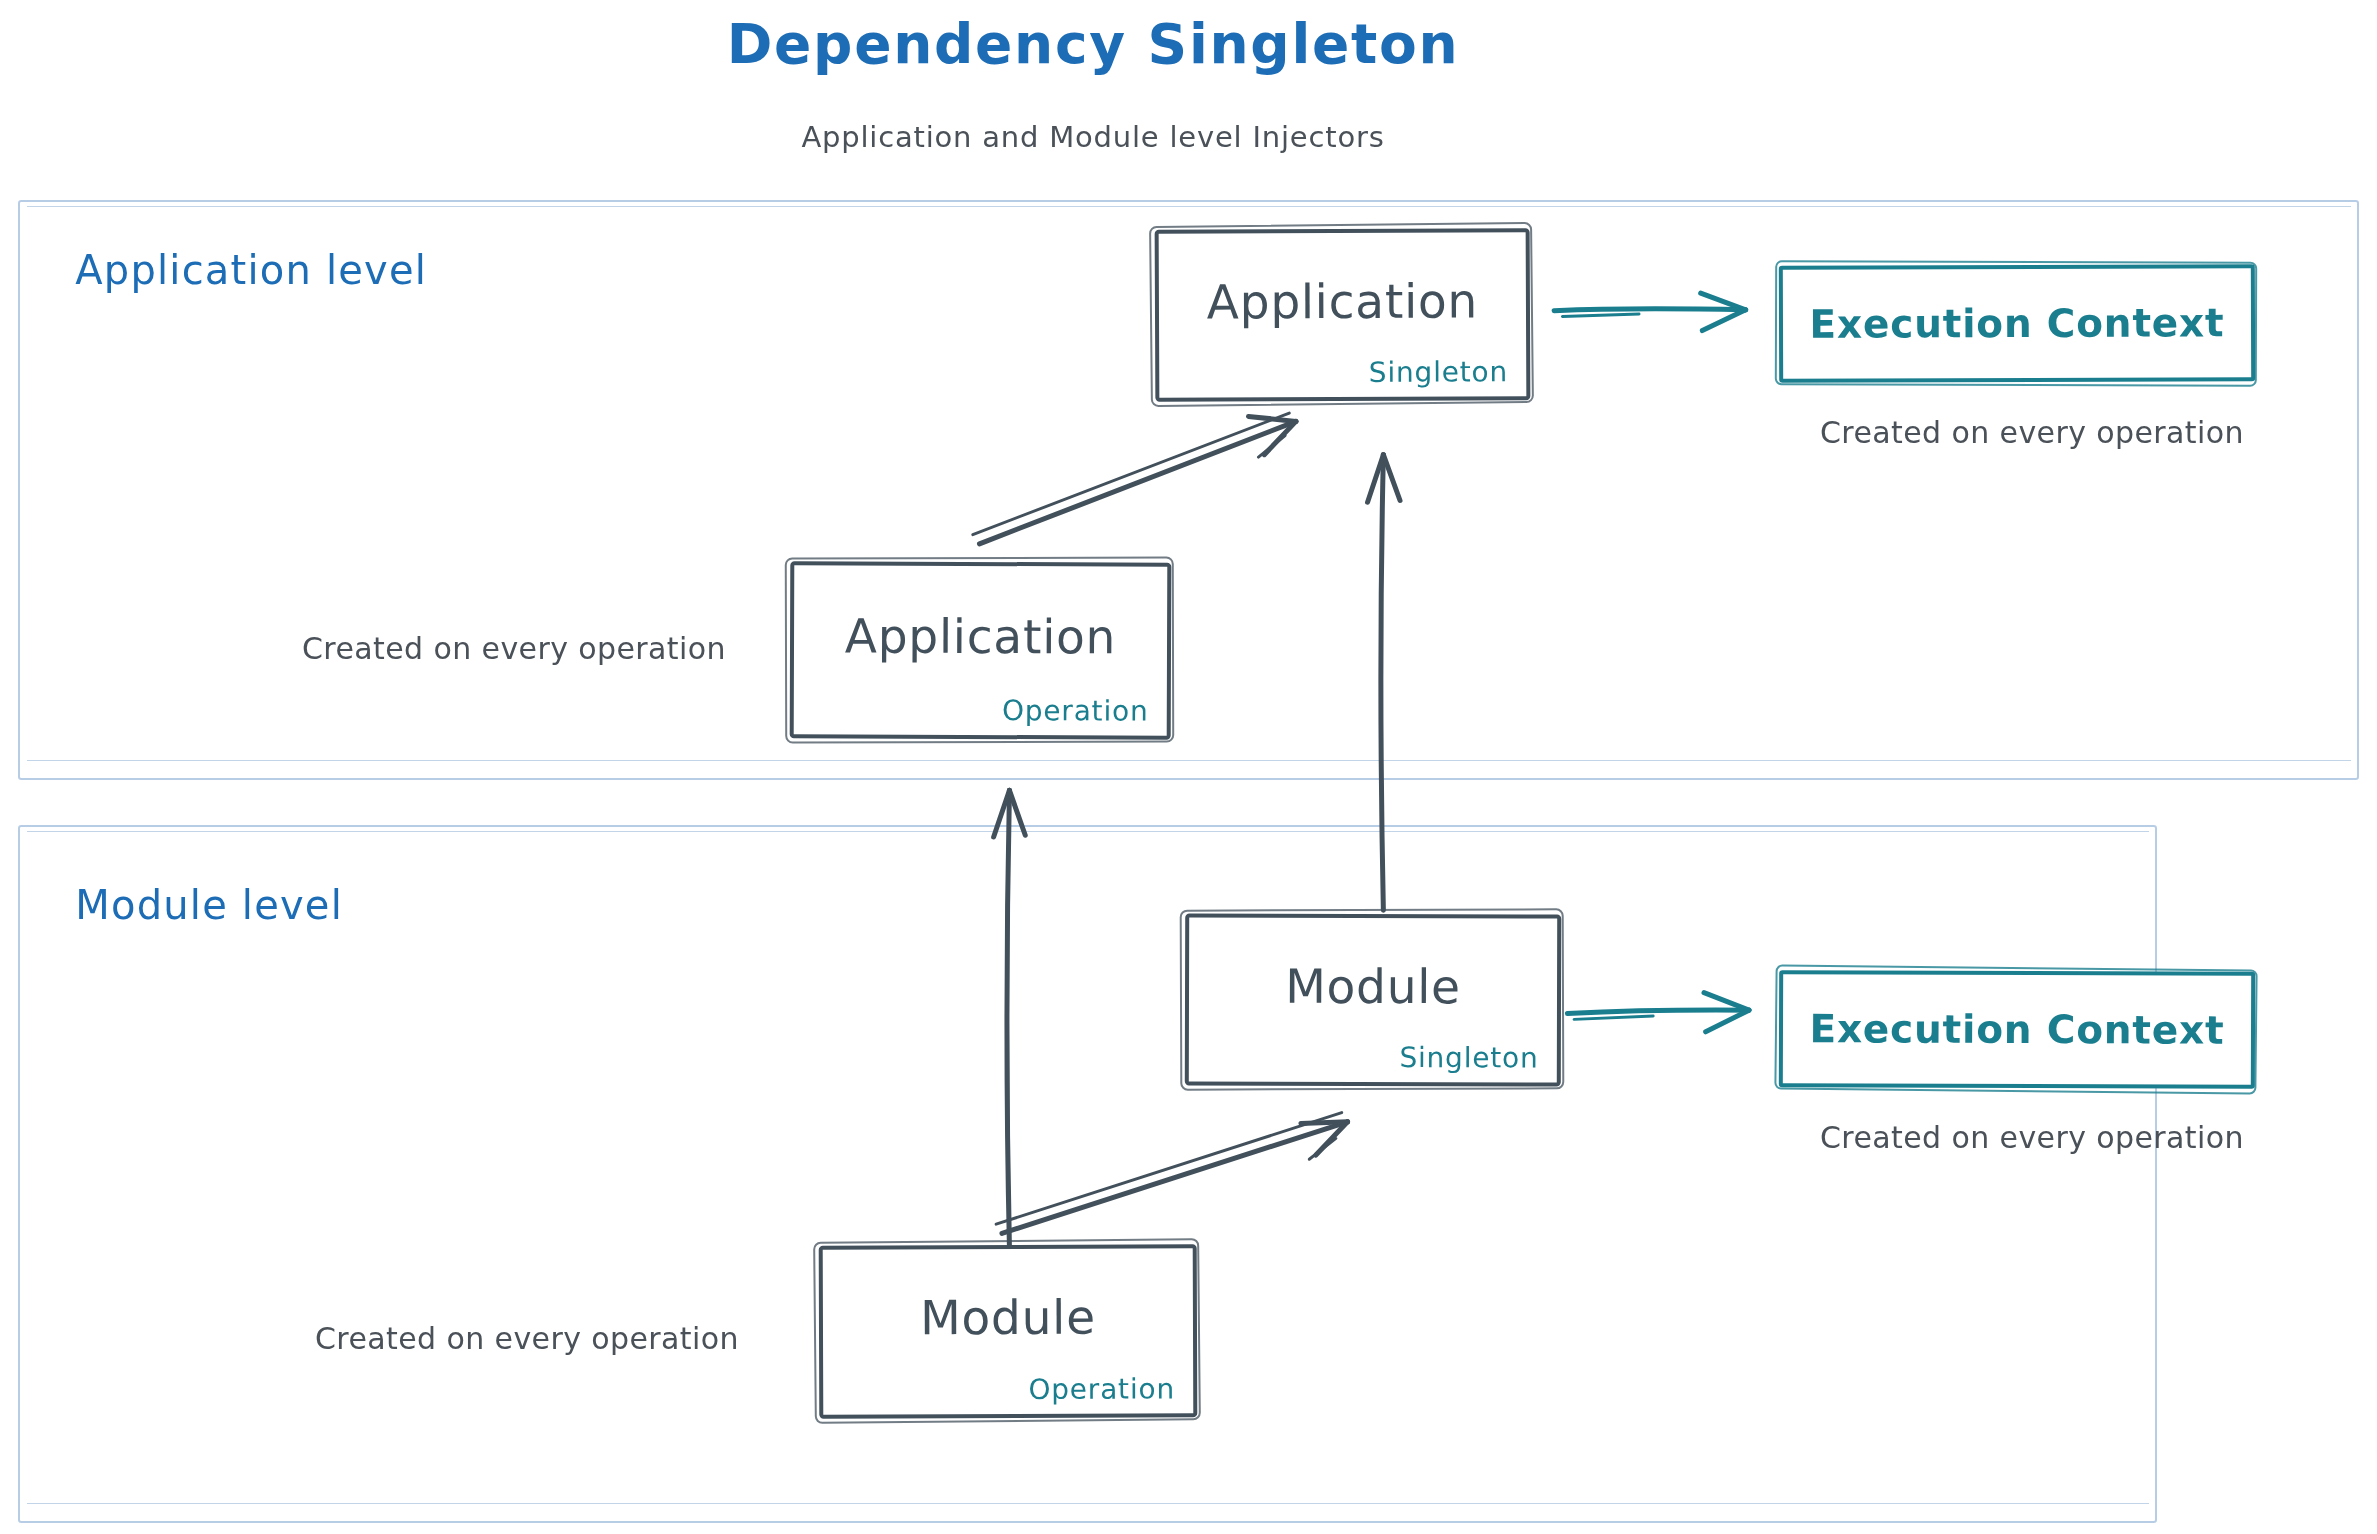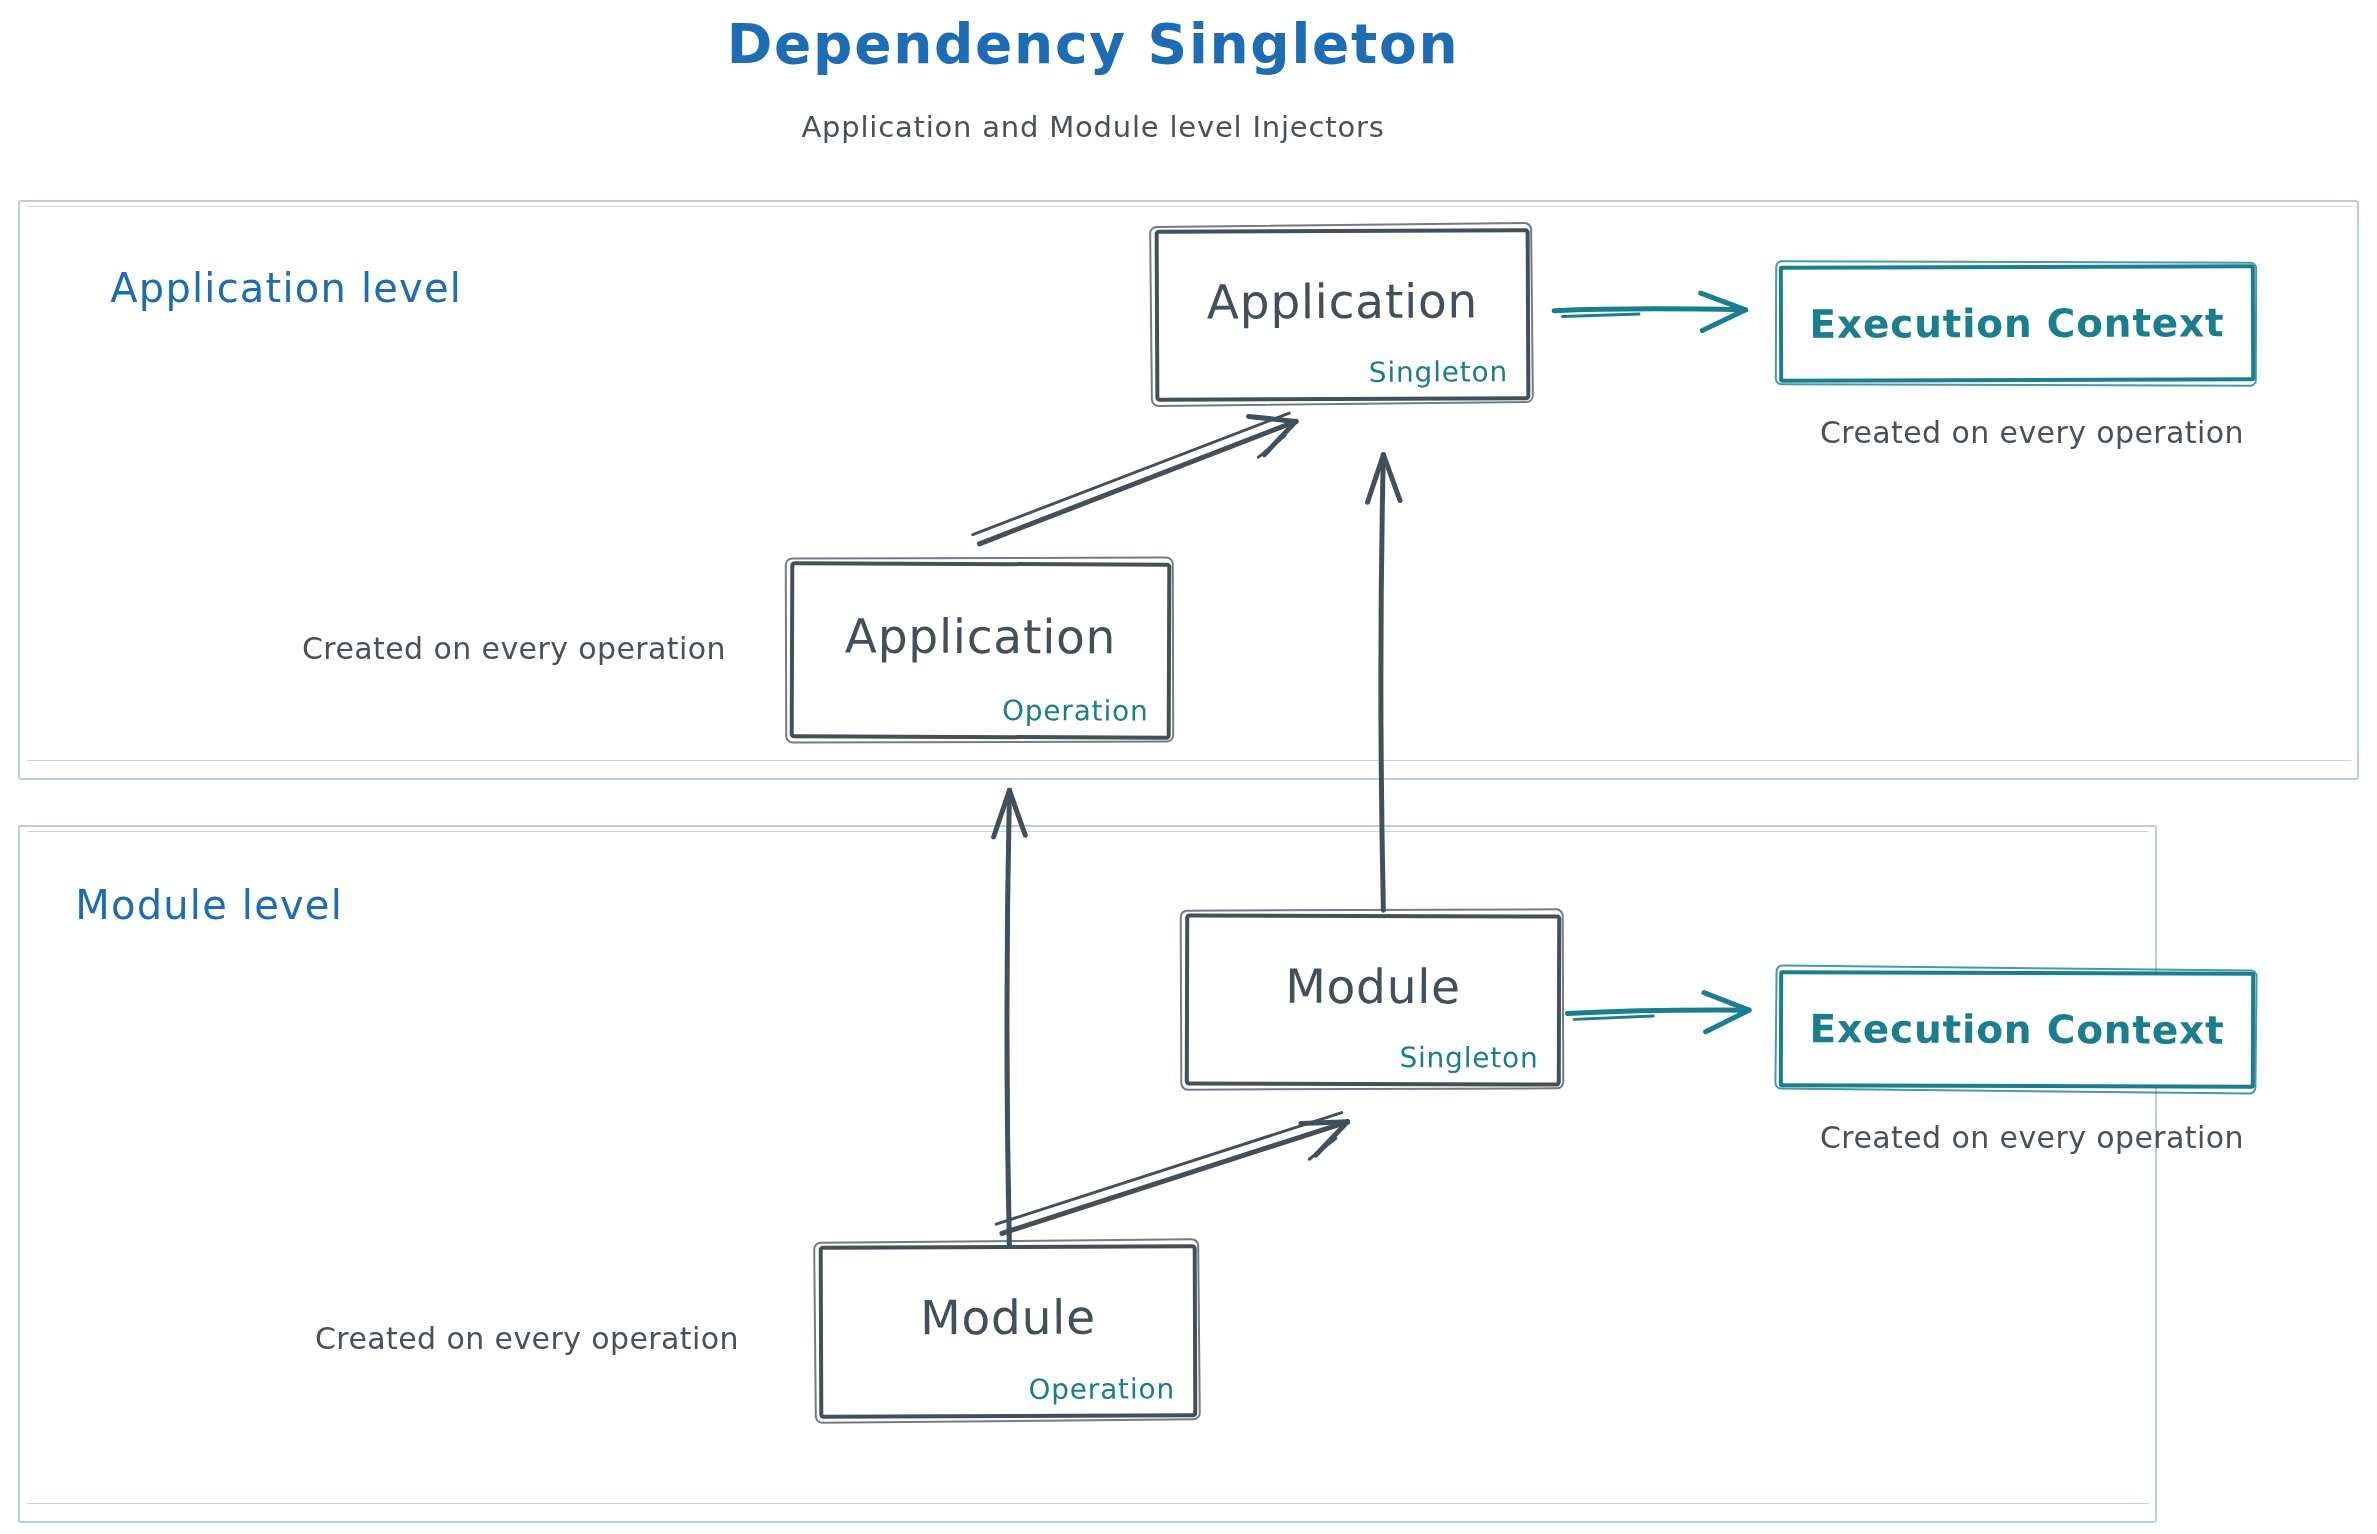--- a/index.html
+++ b/index.html
@@ -18,42 +18,42 @@
   }
   .canvas{position:absolute;inset:0;}
 
   
   .page-title{
     position:absolute;left:1093px;top:11.7px;transform:translateX(-50%);
     font-size:55px;font-weight:bold;color:var(--title-blue);
     letter-spacing:1.7px;white-space:nowrap;
   }
   .page-subtitle{
-    position:absolute;left:1093px;top:110px;transform:translateX(-50%);
+    position:absolute;left:1093px;top:120px;transform:translateX(-50%);
     font-size:29px;color:var(--note-gray);letter-spacing:0.8px;white-space:nowrap;
   }
 
   
   .level-section{
     position:absolute;border:2.1px solid var(--section-border);
     border-radius:3.3px;background:transparent;
   }
   .level-section::before{ 
     content:"";position:absolute;left:6.7px;right:6.7px;top:4.2px;bottom:17.5px;
     border-top:1.7px solid var(--section-border);
     border-bottom:1.7px solid var(--section-border);
     opacity:.85;pointer-events:none;
   }
   .section-app{left:18.3px;top:200px;width:2341px;height:580px;}
   .section-module{left:18.3px;top:825px;width:2139px;height:698px;}
   .level-label{
     position:absolute;left:55px;font-size:40px;color:var(--title-blue);
     letter-spacing:1.2px;white-space:nowrap;
   }
-  .section-app .level-label{top:63px;margin-left:35px;}
+  .section-app .level-label{top:45px;}
   .section-module .level-label{top:55px;}
 
   
   .sketch-box{
     position:absolute;background:#fff;border:4.2px solid var(--ink);
     border-radius:4.2px;display:flex;align-items:center;justify-content:center;
   }
   .sketch-box::before{ 
     content:"";position:absolute;inset:-9.2px -6.7px -8.3px -9.2px;
     border:2.1px solid var(--ink);border-radius:7.5px;

